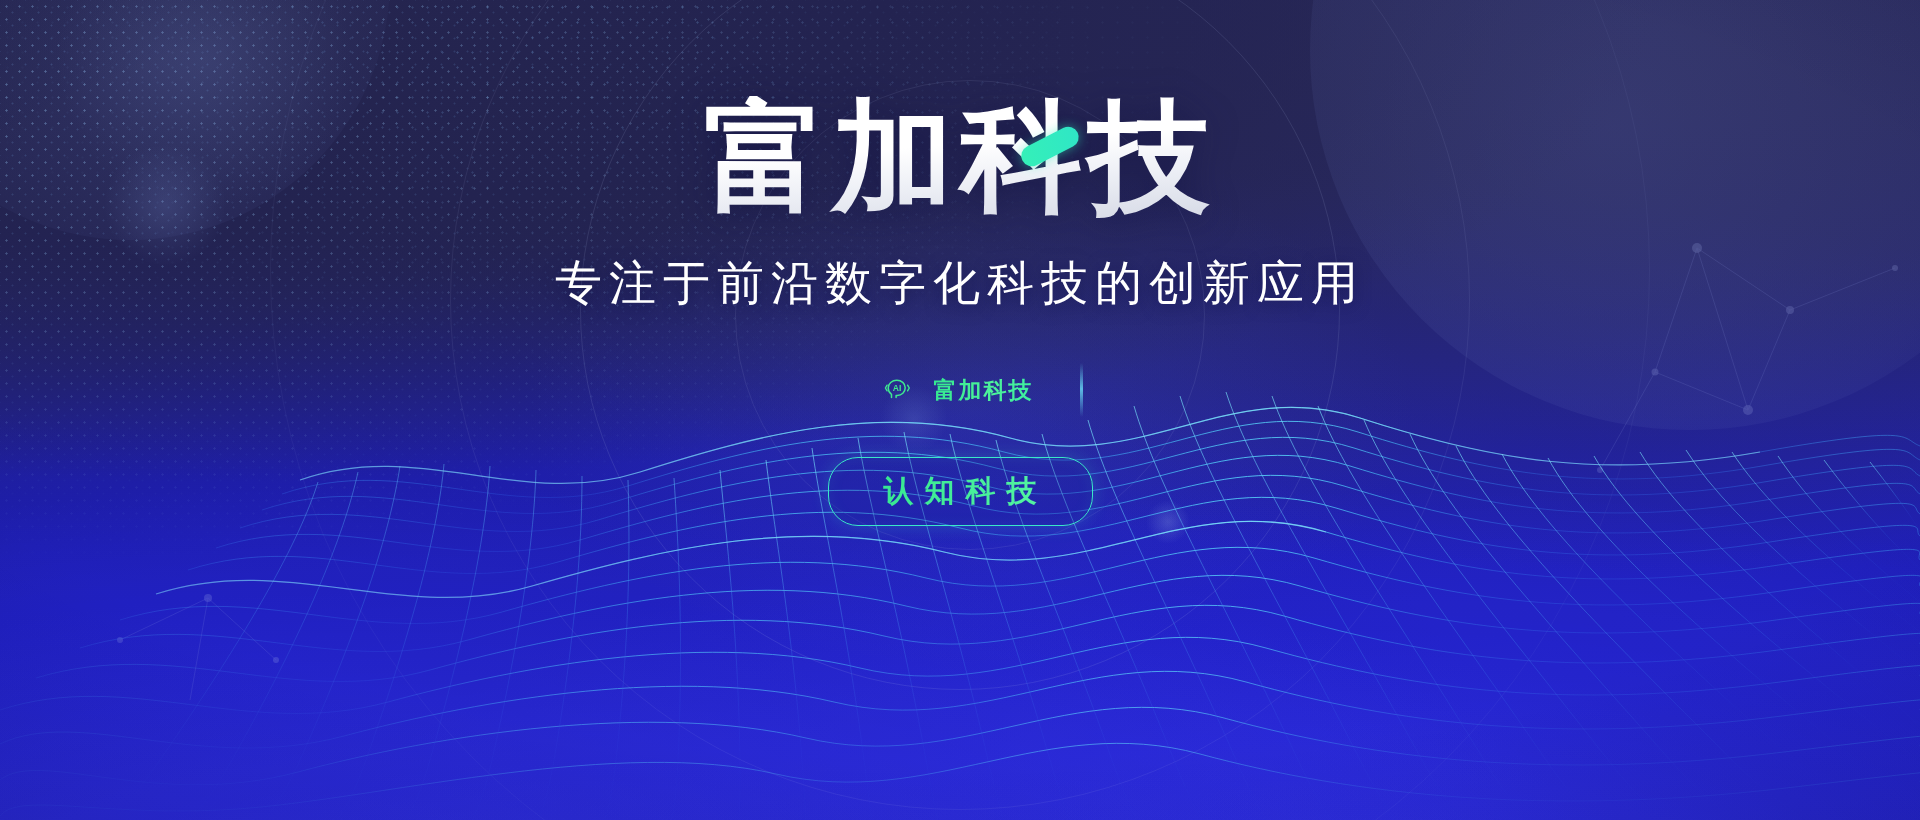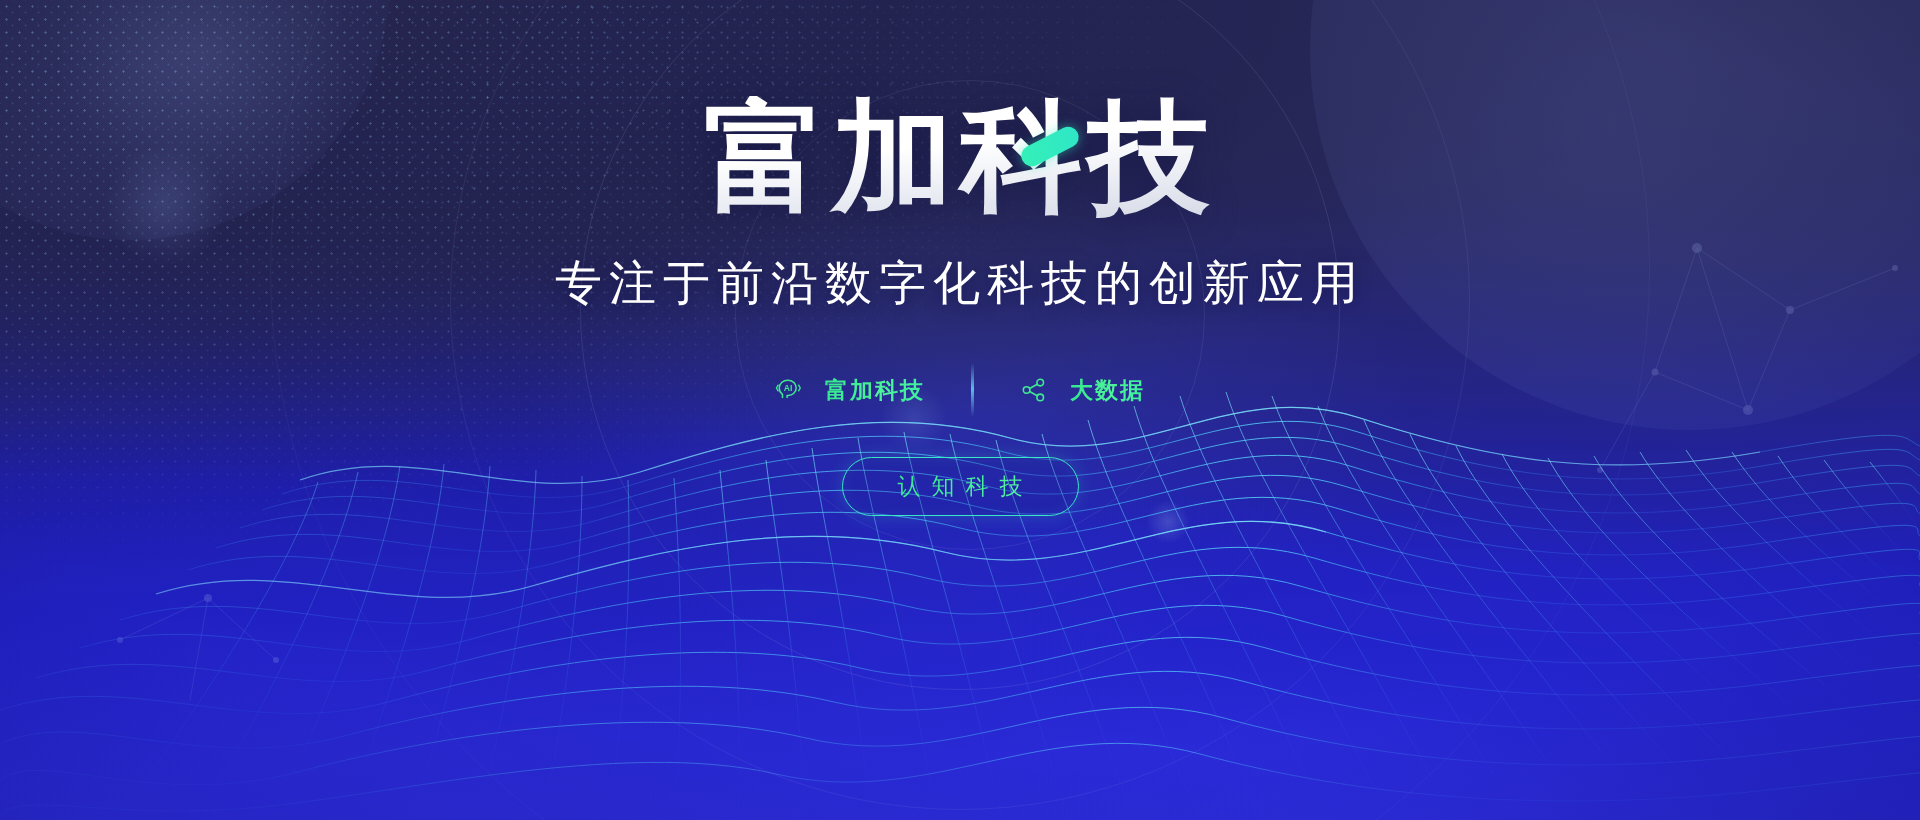--- a/index.html
+++ b/index.html
@@ -172,21 +172,21 @@
   #badge-pill {
     margin-top:40px;
     padding:13px 44px;
     border:1.6px solid #3ae8c8;
     border-radius:30px;
     background:rgba(26,30,150,.22);
     box-shadow:0 0 18px rgba(58,232,200,.20), inset 0 0 16px rgba(58,232,200,.07);
     cursor:pointer;
   }
   #badge-label {
-    font-size:23px; font-weight:400; letter-spacing:11px;
+    font-size:30px; font-weight:700; letter-spacing:11px;
     padding-left:11px;
     background:linear-gradient(100deg,#35e890,#55f4a2);
     -webkit-background-clip:text; background-clip:text;
     color:transparent; -webkit-text-fill-color:transparent;
     white-space:nowrap;
   }
 </style>
 </head>
 <body>
 
@@ -351,31 +351,20 @@
       </div>
 
       <div class="feature-divider"></div>
 
 
       <div class="feature-divider"></div>
 
 
       <div class="feature-divider"></div>
 
-      <div class="feature">
-        <span class="feature-icon">
-          <svg viewBox="0 0 28 28" fill="none">
-            <circle cx="20.2" cy="6.6" r="3.3" stroke="#3ee890" stroke-width="1.6"></circle>
-            <circle cx="20.2" cy="21.4" r="3.3" stroke="#3ee890" stroke-width="1.6"></circle>
-            <circle cx="6.6" cy="14" r="3.3" stroke="#3ee890" stroke-width="1.6"></circle>
-            <path d="M9.6 12.5 17.3 8.2M9.6 15.5l7.7 4.3" stroke="#3ee890" stroke-width="1.6" stroke-linecap="round"></path>
-          </svg>
-        </span>
-        <span class="feature-label">大数据</span>
-      </div>
 
     </div>
 
     <div id="badge-pill">
       <span id="badge-label">认知科技</span>
     </div>
 
   </div>
 </div>
 

